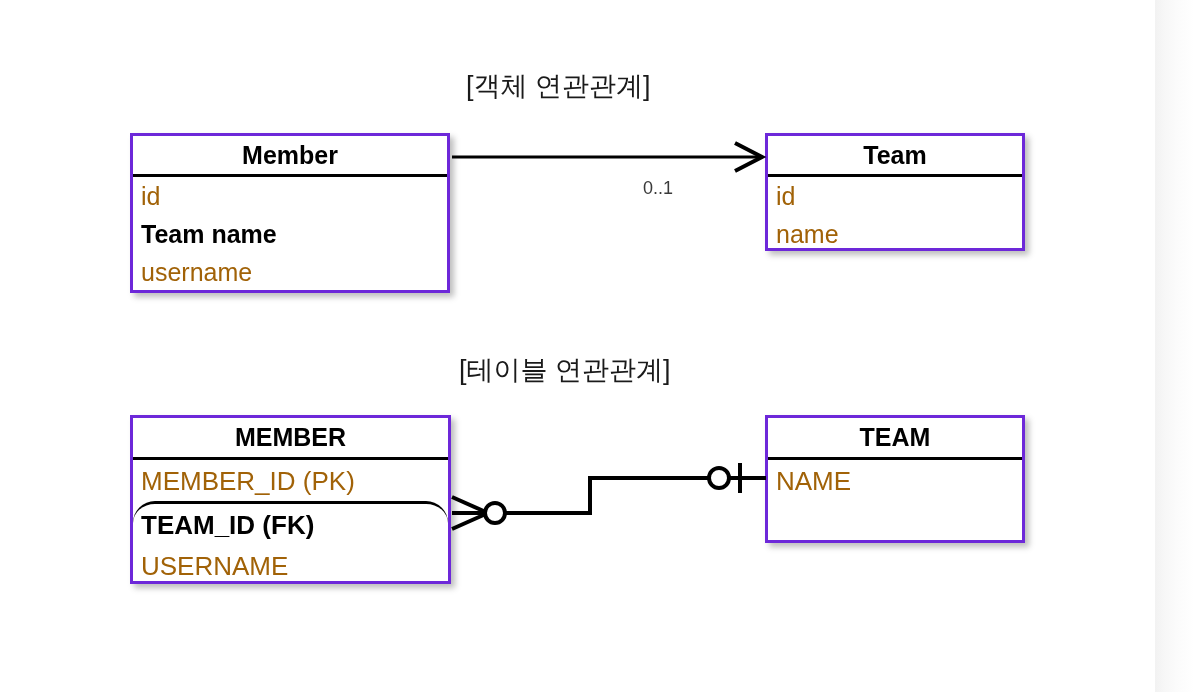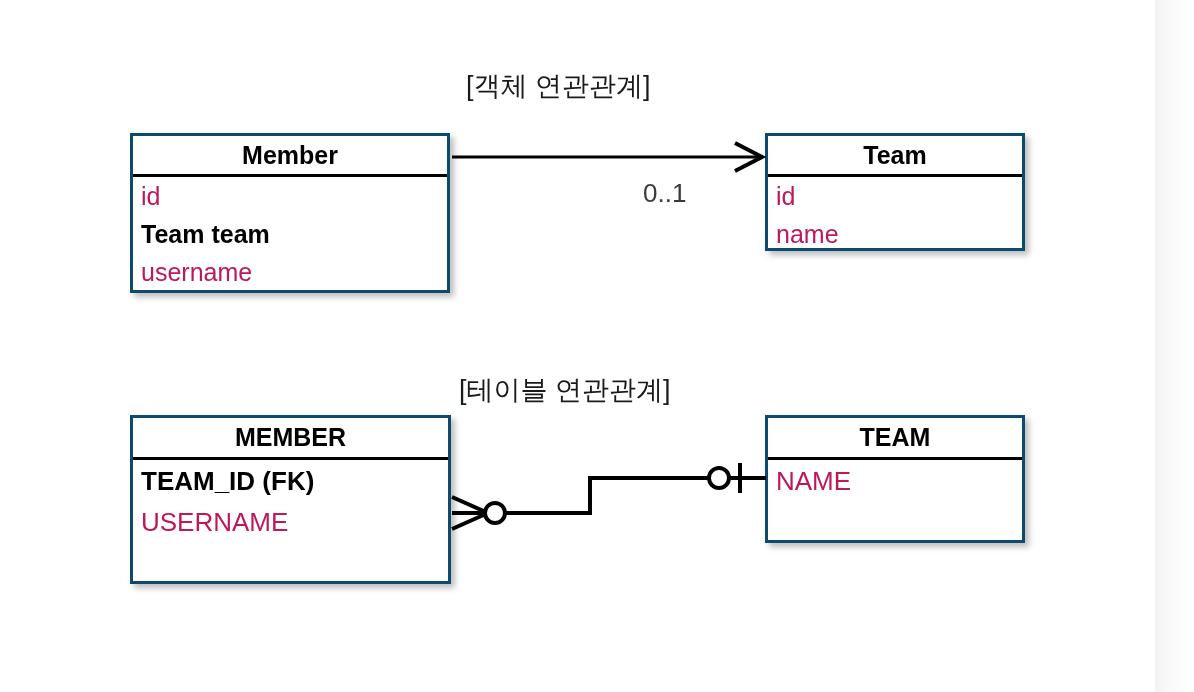--- a/index.html
+++ b/index.html
@@ -43,27 +43,27 @@
   
   .section-title {
     position: absolute;
     font-size: 27px;
     color: #1a1a1a;
     white-space: nowrap;
     letter-spacing: 0px;
     font-weight: 400;
   }
   #title-object  { left: 466px; top: 68px; }
-  #title-table   { left: 459px; top: 352px; margin-top: 20px; }
+  #title-table   { left: 459px; top: 352px; }
 
   
   .entity {
     position: absolute;
     background: #ffffff;
-    border: 3px solid #0c4a6e;
+    border: 3px solid #6d28d9;
     box-sizing: border-box;
     box-shadow: 4px 4px 6px rgba(0,0,0,0.26);
   }
   .entity .ent-header {
     text-align: center;
     font-weight: bold;
     color: #000000;
     border-bottom: 3px solid #000000;
     box-sizing: border-box;
     line-height: 1;
@@ -73,21 +73,21 @@
   }
   .entity .ent-section {
     box-sizing: border-box;
     padding: 0;
   }
   .entity .ent-section + .ent-section {
     border-top: 3px solid #000000;
     border-radius: 22px;
   }
   .entity .attr {
-    color: #be185d;
+    color: #a16207;
     padding-left: 8px;
     white-space: nowrap;
     line-height: 1;
     display: flex;
     align-items: center;
   }
   .entity .attr.bold {
     color: #000000;
     font-weight: bold;
   }
@@ -119,55 +119,58 @@
     left: 0; top: 0;
     width: 1155px; height: 692px;
     pointer-events: none;
   }
 
   
   #mult-label {
     position: absolute;
     left: 643px;
     top: 178px;
-    font-size: 26px;
+    font-size: 18px;
     color: #3a3a3a;
     white-space: nowrap;
   }
 </style>
 </head>
 <body>
 
 <div id="slide">
 
   <div class="section-title" id="title-object">[객체 연관관계]</div>
 
   <div class="entity" id="box-member">
     <div class="ent-header">Member</div>
     <div class="ent-section">
       <div class="attr">id</div>
-      <div class="attr bold">Team team</div>
+      <div class="attr bold">Team name</div>
       <div class="attr">username</div>
     </div>
   </div>
 
   <div class="entity" id="box-team">
     <div class="ent-header">Team</div>
     <div class="ent-section">
       <div class="attr">id</div>
       <div class="attr">name</div>
     </div>
   </div>
 
   <div id="mult-label">0..1</div>
 
   <div class="section-title" id="title-table">[테이블 연관관계]</div>
 
   <div class="entity" id="box-member-tbl">
     <div class="ent-header">MEMBER</div>
+    <div class="ent-section">
+      <div class="attr">MEMBER_ID (PK)</div>
+    </div>
     <div class="ent-section">
       <div class="attr bold">TEAM_ID (FK)</div>
       <div class="attr">USERNAME</div>
     </div>
   </div>
 
   <div class="entity" id="box-team-tbl">
     <div class="ent-header">TEAM</div>
     <div class="ent-section">
       <div class="attr">NAME</div>

